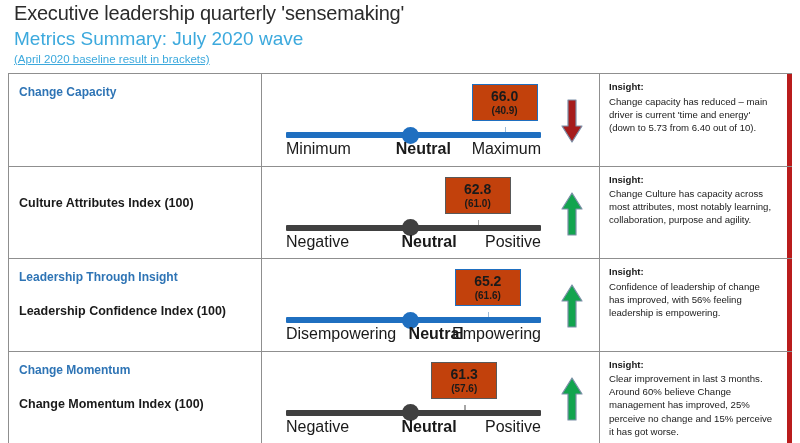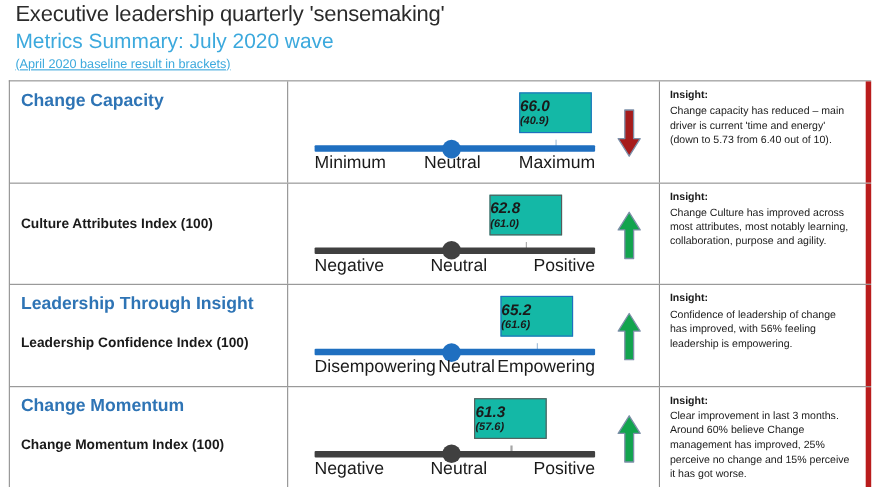--- a/index.html
+++ b/index.html
@@ -60,21 +60,21 @@
 
   .cell-label {
     width: 253px;
     border-right: 1px solid #8f8f8f;
     padding: 10px 10px 0 10px;
     display: flex;
     flex-direction: column;
     justify-content: flex-start;
   }
   .cat {
-    font-size: 16px;
+    font-size: 12px;
     font-weight: bold;
     color: #2e74b5;
     line-height: 16px;
     white-space: nowrap;
   }
   .cat.empty { visibility: hidden; }
   .idx {
     font-size: 12.5px;
     font-weight: bold;
     color: #1a1a1a;
@@ -139,30 +139,30 @@
     top: 68px;
     display: flex;
     justify-content: space-between;
   }
   .scale span {
     font-size: 16px;
     color: #1a1a1a;
     line-height: 14px;
     white-space: nowrap;
   }
-  .scale span.mid { position: relative; left: 0; }
+  .scale span.mid { position: relative; left: 12px; font-weight: bold; }
 
   
   .callout {
     position: absolute;
     top: 10px;
     width: 66px;
-    background: #14b8a6;
+    text-align: center;
+    background: #c2410c;
     padding: 3px 0 3px 0;
-    font-style: italic;
   }
   .callout.blue { border: 1.4px solid #1F6FC0; }
   .callout.grey { border: 1.4px solid #595959; }
   .cval {
     font-size: 14px;
     font-weight: bold;
     color: #1a1a1a;
     line-height: 16px;
   }
   .cbase {
@@ -244,21 +244,21 @@
           <span>Negative</span>
           <span class="mid">Neutral</span>
           <span>Positive</span>
         </div>
         <div class="arrow"><svg viewBox="0 0 26 46" width="26" height="46">
             <path d="M13 2 L23 18 L17 18 L17 44 L9 44 L9 18 L3 18 Z" fill="#12A44E" stroke="#7c8fa8" stroke-width="1.2" stroke-linejoin="round"></path>
           </svg></div>
       </div>
       <div class="cell-insight">
         <div class="ins-head">Insight:</div>
-        <div class="ins-body">Change Culture has improved across most attributes, most notably learning, collaboration, purpose and agility.</div>
+        <div class="ins-body">Change Culture has capacity across most attributes, most notably learning, collaboration, purpose and agility.</div>
       </div>
     </div>
     <div class="row">
       <div class="cell-label">
         <div class="cat">Leadership Through Insight</div>
         <div class="idx">Leadership Confidence Index (100)</div>
       </div>
       <div class="cell-chart">
         <div class="callout blue" style="left:calc(67% - 33px)">
           <div class="cval">65.2</div>

